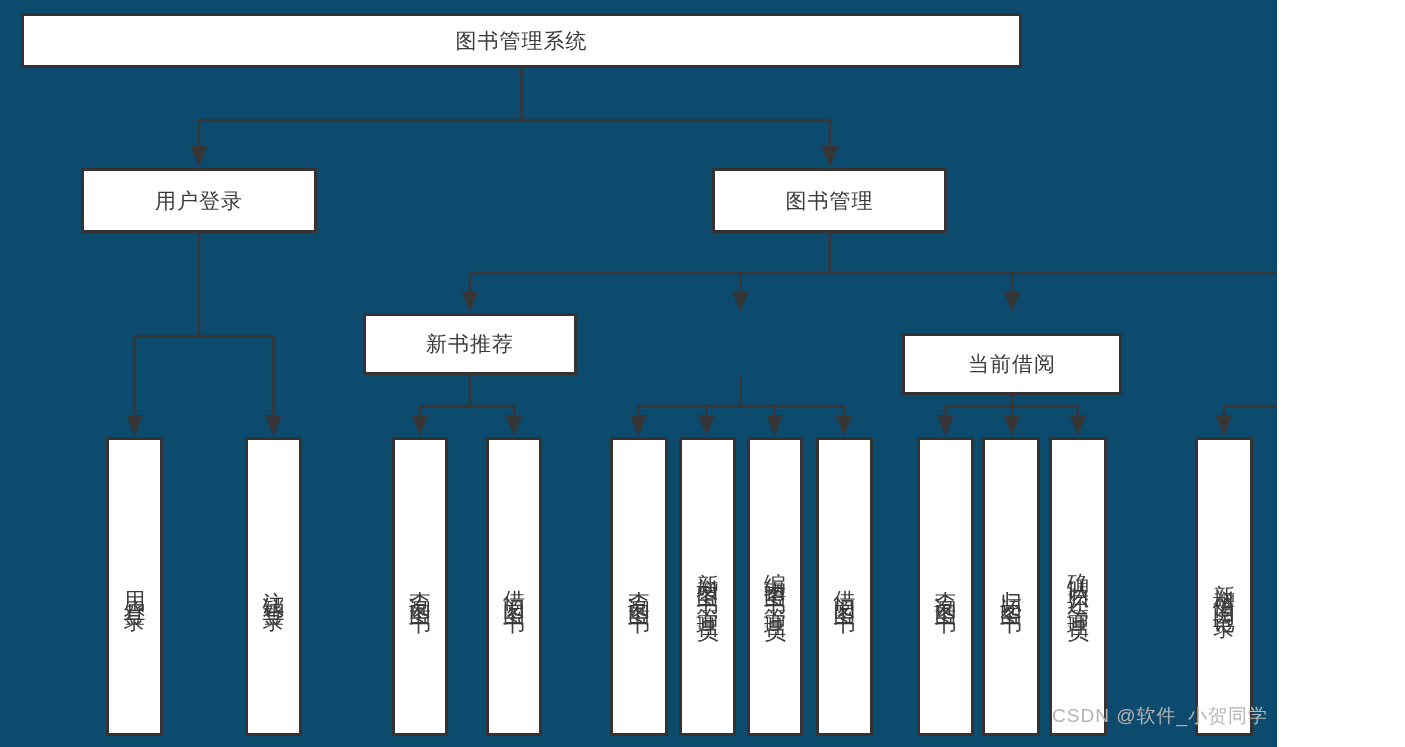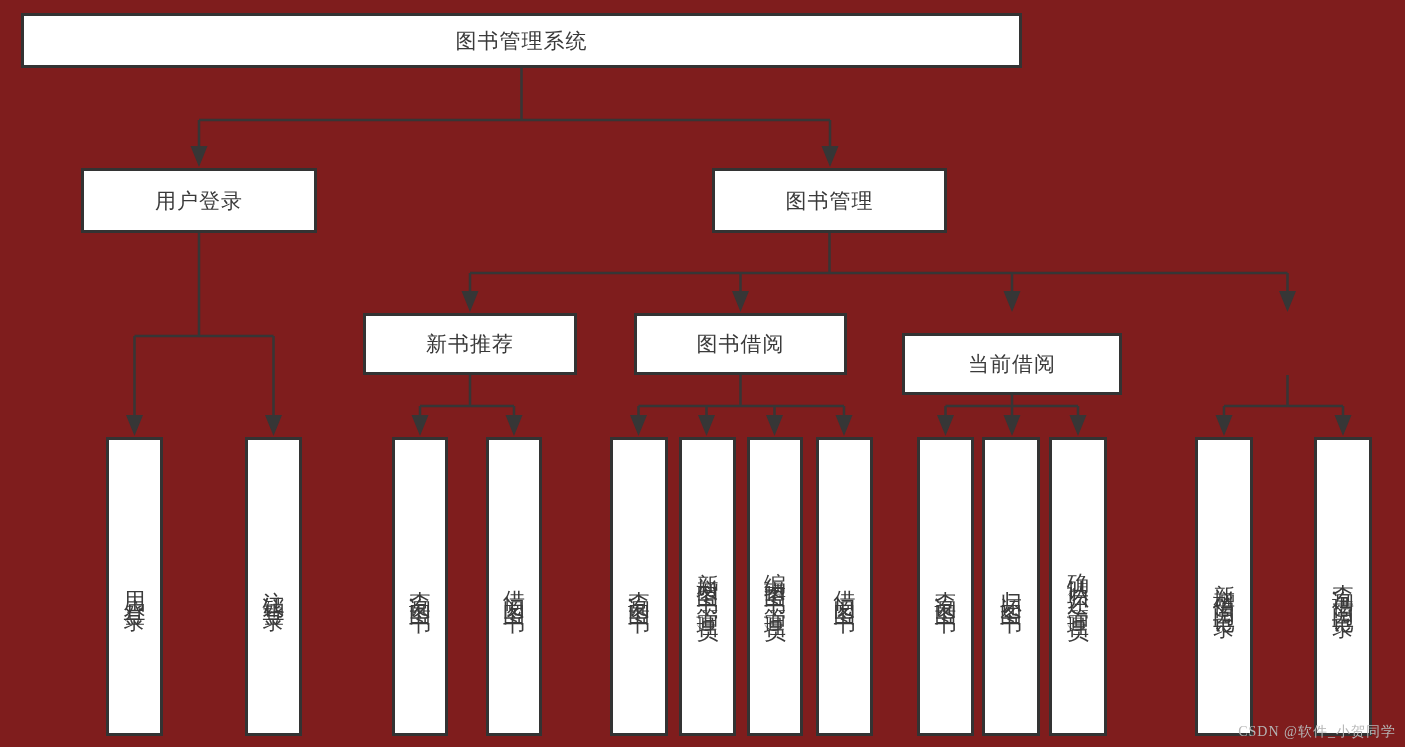--- a/index.html
+++ b/index.html
@@ -1,21 +1,21 @@
 <!DOCTYPE html>
 <html><head>
 <meta charset="utf-8">
 <style>
   html, body { margin: 0; padding: 0; background: #ffffff; }
   #canvas {
     position: relative;
-    width: 1405px;
+    width: 1277px;
     height: 747px;
-    background: #7f1d1d;
-    font-family: Liberation Serif, serif;
+    background: #0c4a6e;
+    font-family: Liberation Sans, sans-serif;
     overflow: hidden;
   }
   #connectors {
     position: absolute;
     left: 0; top: 0;
     width: 1405px; height: 747px;
   }
   .box {
     position: absolute;
     box-sizing: border-box;
@@ -36,22 +36,22 @@
     writing-mode: vertical-rl;
     text-orientation: mixed;
     letter-spacing: 7px;
     font-size: 22px;
     line-height: 1.0;
     white-space: nowrap;
   }
   .watermark {
     position: absolute;
     right: 9px;
-    bottom: 6px;
-    font-size: 14px;
+    bottom: 18px;
+    font-size: 19px;
     letter-spacing: 1px;
     color: #b5b5b5;
     white-space: nowrap;
   }
   .cline { stroke: #363636; stroke-width: 2.5; fill: none; }
   .ahead { fill: #363636; stroke: none; }
 </style>
 </head>
 <body>
 
@@ -100,23 +100,20 @@
   <div class="box" style="left:81px; top:168px; width:236px; height:65px;">
     <span>用户登录</span>
   </div>
   <div class="box" style="left:712px; top:168px; width:235px; height:65px;">
     <span>图书管理</span>
   </div>
 
   <div class="box" style="left:363px; top:313px; width:214px; height:62px;">
     <span>新书推荐</span>
   </div>
-  <div class="box" style="left:634px; top:313px; width:213px; height:62px;">
-    <span>图书借阅</span>
-  </div>
   <div class="box" style="left:902px; top:313px; width:220px; height:62px;margin-top:20px;">
     <span>当前借阅</span>
   </div>
 
   <div class="box leaf" style="left:106px; top:437px; width:57px; height:299px;">
     <span class="vtext">用户登录</span>
   </div>
   <div class="box leaf" style="left:245px; top:437px; width:57px; height:299px;">
     <span class="vtext">注销登录</span>
   </div>

